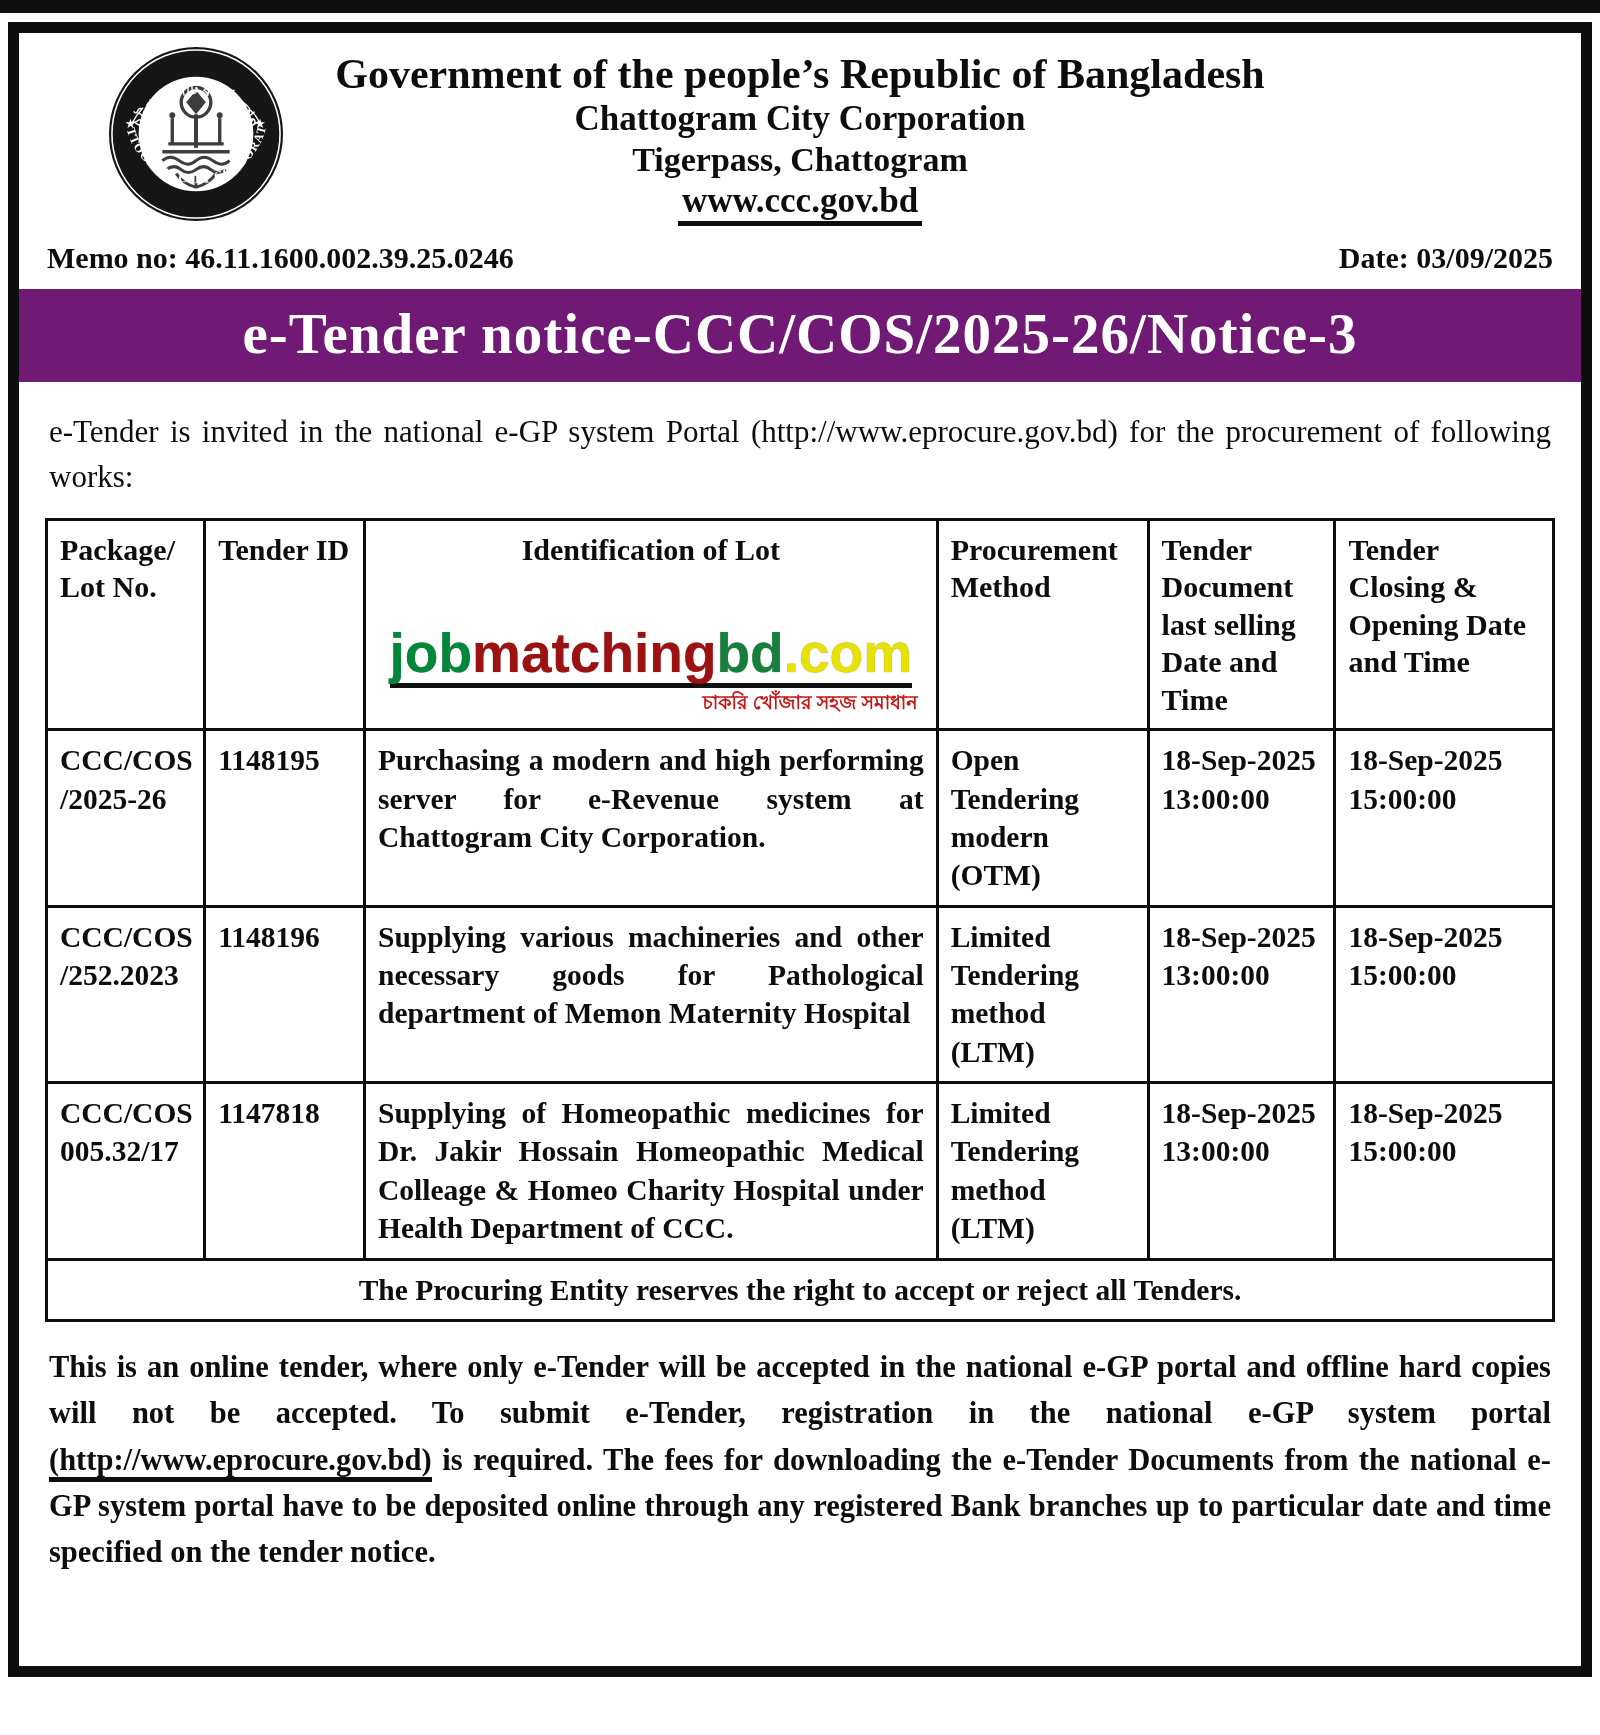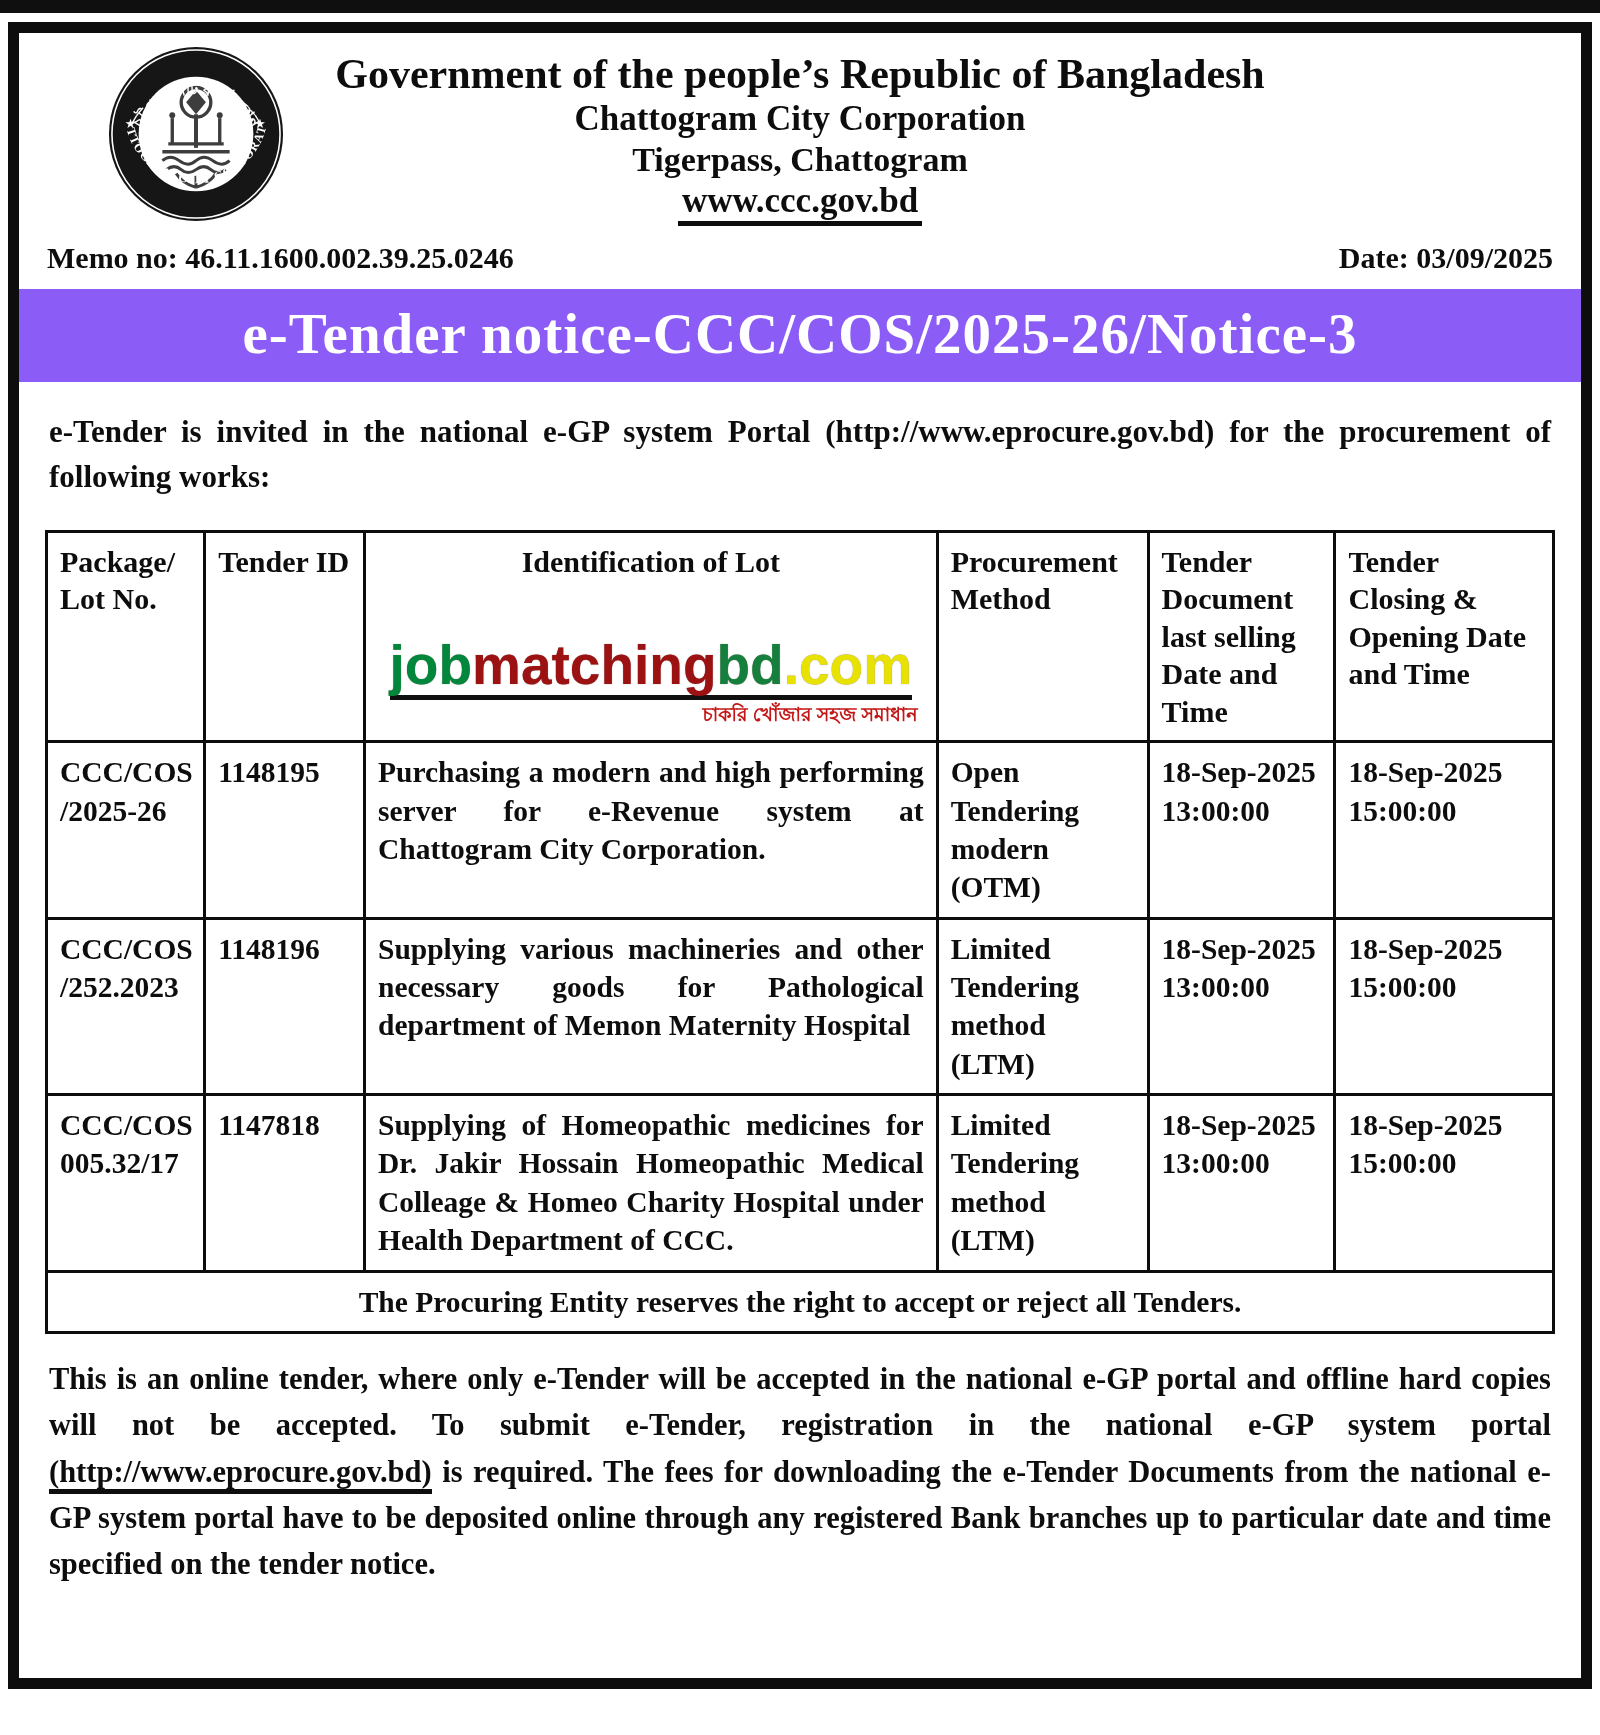--- a/index.html
+++ b/index.html
@@ -19,26 +19,26 @@
   
   .header { position:relative; padding:18px 30px 6px 30px; text-align:center; min-height:200px; }
   .logo-wrap { position:absolute; left:88px; top:12px; width:178px; height:178px; }
   .gov-title { font-size:42px; font-weight:bold; line-height:1.12; }
   .org-title { font-size:35px; font-weight:bold; line-height:1.2; }
   .addr { font-size:34px; font-weight:bold; line-height:1.2; }
   .website { font-size:35px; font-weight:bold; display:inline-block; border-bottom:5px solid #0d0d0d; line-height:1.15; padding:0 4px 0 4px; }
   .memo-row { display:flex; justify-content:space-between; font-size:30px; font-weight:bold; padding:8px 28px 14px 28px; }
   
   .banner {
-    background:#8b5cf6; color:#ffffff; text-align:center;
+    background:#701a75; color:#ffffff; text-align:center;
     font-size:57px; font-weight:bold; padding:12px 0 16px 0; letter-spacing:1px;
   }
   
   .content { padding:14px 26px 10px 26px; }
-  .intro { font-size:31px; font-weight:bold; text-align:justify; line-height:1.45; margin:14px 4px 30px 4px; }
+  .intro { font-size:31px; font-weight:normal; text-align:justify; line-height:1.45; margin:14px 4px 18px 4px; }
   
   table.tender { width:100%; border-collapse:collapse; table-layout:fixed; }
   table.tender th, table.tender td {
     border:3px solid #0d0d0d; vertical-align:top;
     font-weight:bold; padding:10px 12px;
   }
   table.tender th { font-size:30px; text-align:left; line-height:1.25; }
   table.tender th.center { text-align:center; }
   table.tender td { font-size:29.5px; line-height:1.3; }
   .prewrap { white-space:pre-line; }

